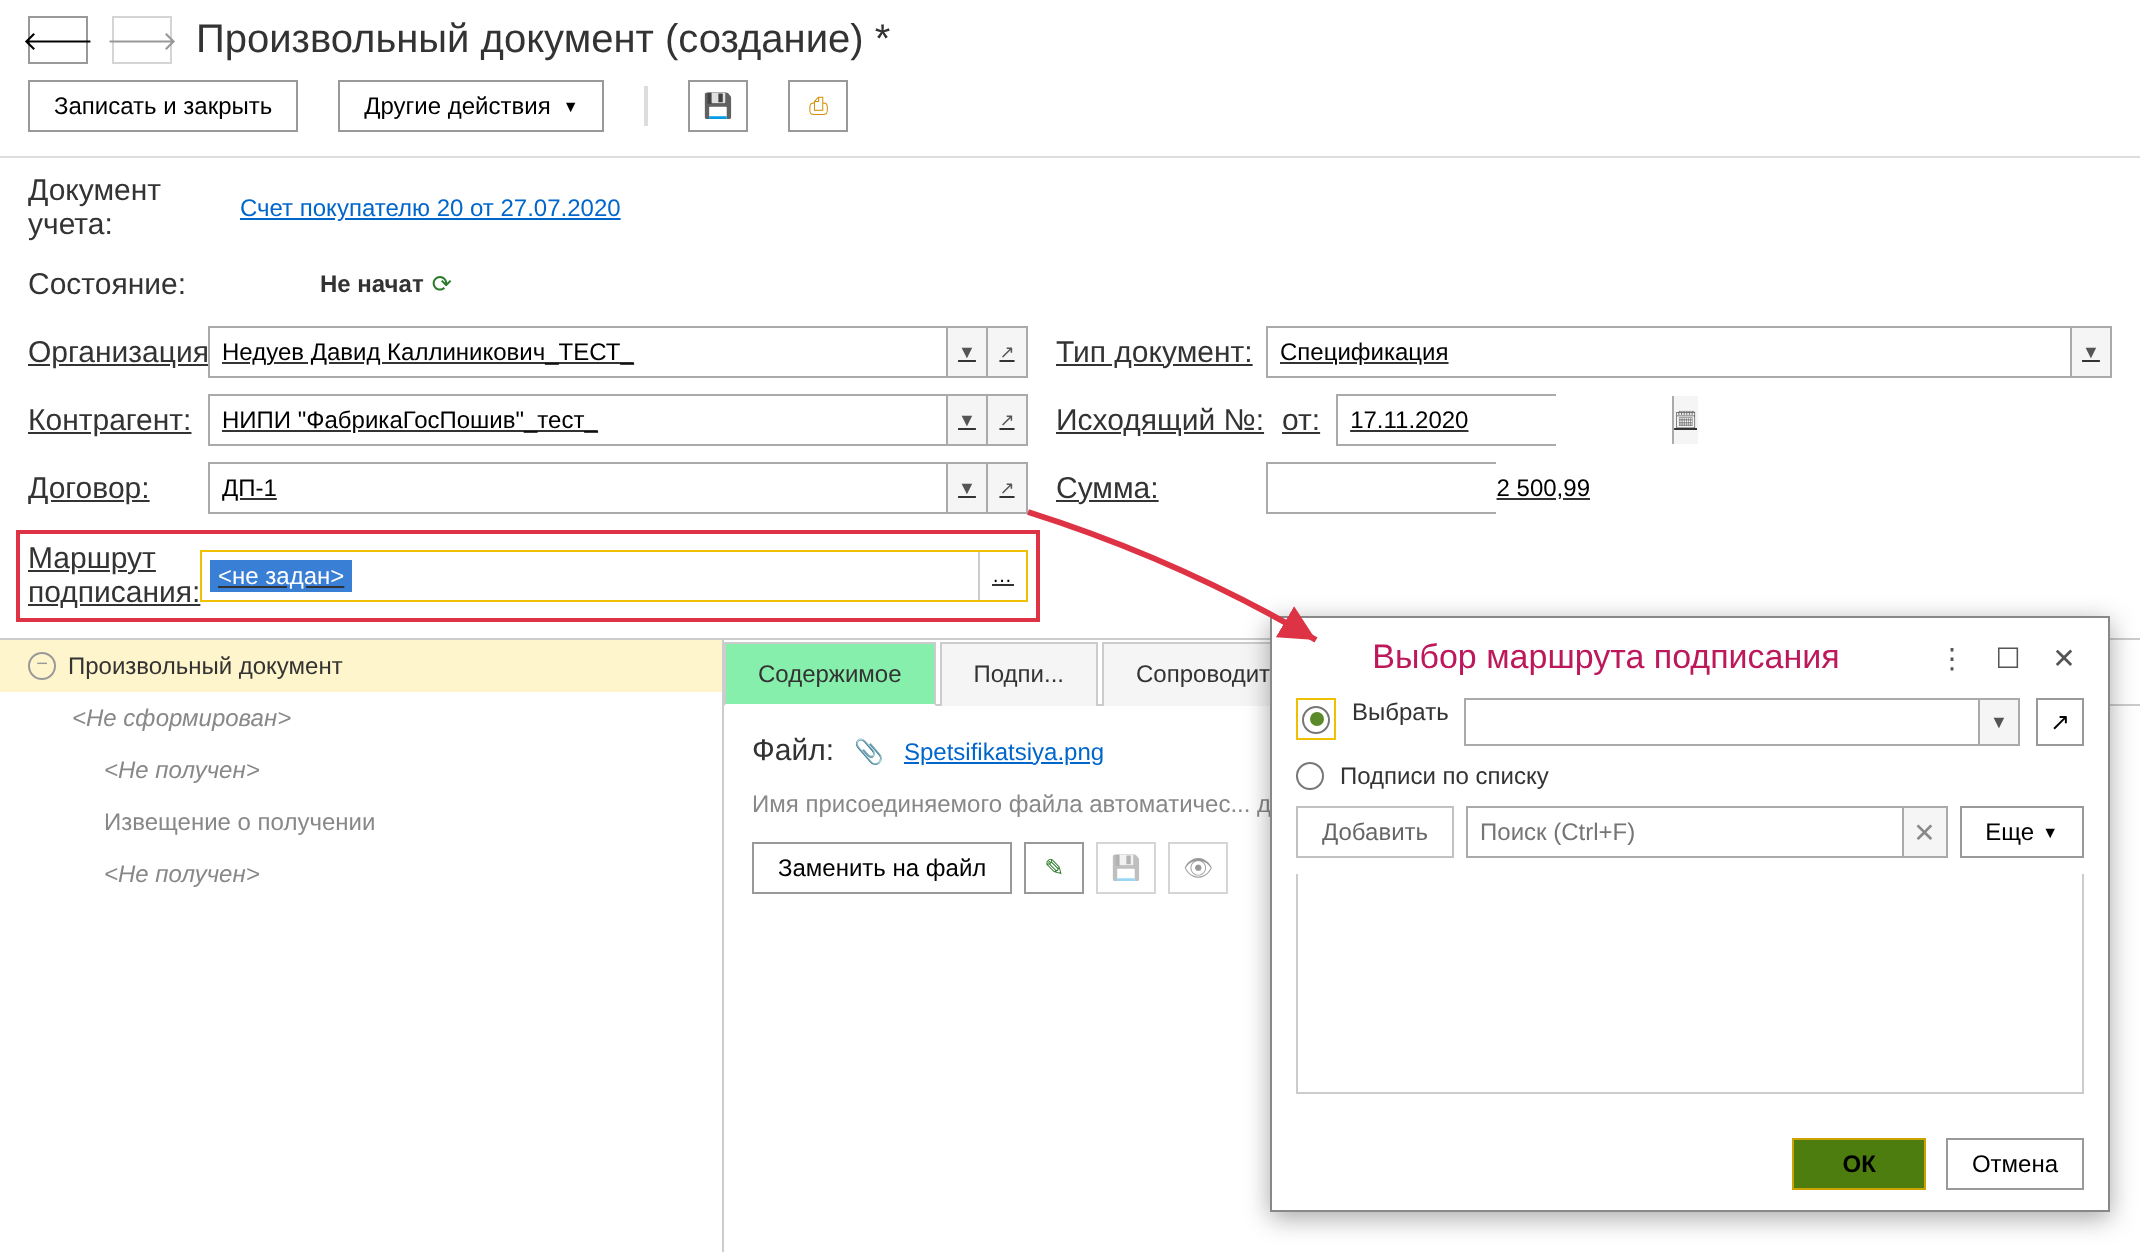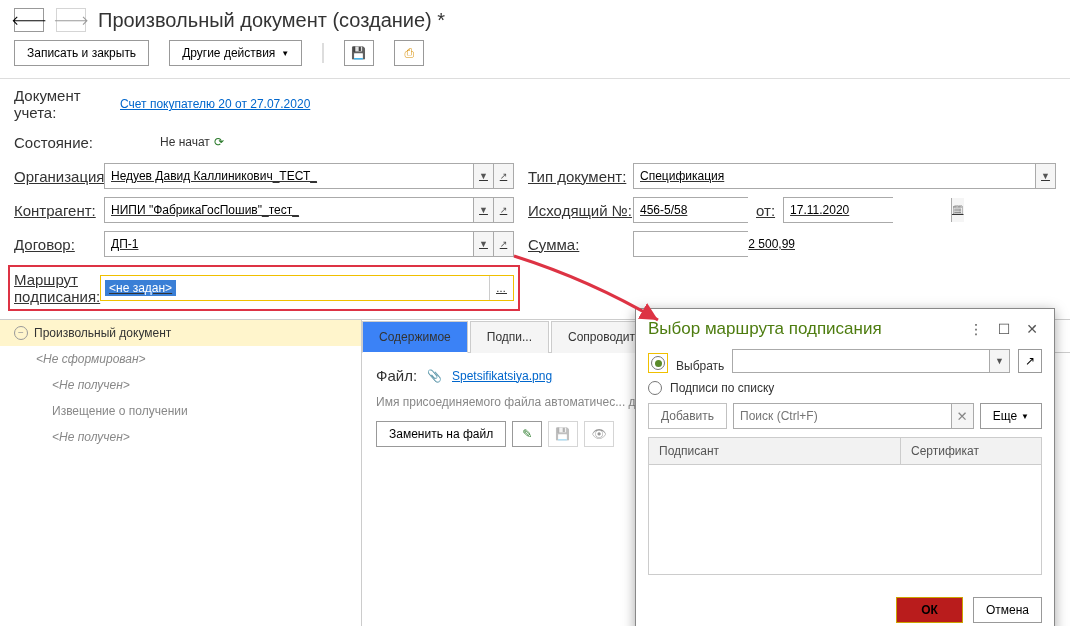--- a/index.html
+++ b/index.html
@@ -7,67 +7,67 @@
   .header { display: flex; align-items: center; padding: 8px 14px 4px; gap: 12px; }
   .nav-btn { width: 30px; height: 24px; border: 1px solid #999; background: #fff; display: inline-flex; align-items: center; justify-content: center; cursor: pointer; }
   .title { font-size: 20px; font-weight: normal; color: #333; }
   .toolbar { display: flex; align-items: center; padding: 4px 14px 12px; gap: 20px; border-bottom: 1px solid #ddd; }
   .btn { border: 1px solid #999; background: #fff; padding: 4px 12px; height: 26px; display: inline-flex; align-items: center; cursor: pointer; font-size: 12px; }
   .btn-icon { width: 30px; justify-content: center; padding: 0; }
   .form-area { padding: 8px 14px; }
   .form-row { display: flex; align-items: center; margin-bottom: 8px; min-height: 26px; }
   .label { color: #333; font-size: 15px; }
   .link { color: #0066cc; text-decoration: underline; cursor: pointer; }
-  .value-strong { font-weight: normal; padding-left: 40px; }
+  .value-strong { font-weight: bold; padding-left: 40px; }
   .refresh-icon { color: #2a7a2a; margin-left: 4px; cursor: pointer; }
   .field-wrap { display: flex; align-items: center; border: 1px solid #aaa; height: 26px; background: #fff; }
   .field-input { flex: 1; border: none; outline: none; padding: 0 6px; font-size: 12px; height: 100%; }
   .field-btn { width: 20px; height: 100%; border: none; border-left: 1px solid #aaa; background: #f5f5f5; display: flex; align-items: center; justify-content: center; cursor: pointer; font-size: 9px; color: #555; }
   .num-input { text-align: right; }
   .grid2 { display: flex; gap: 14px; text-decoration: underline; }
   .left-col { width: 500px; }
   .right-col { flex: 1; }
   .route-box { border: 2px solid #d34; padding: 4px; margin: 0 -6px; }
   .route-inner { border: 1px solid #f0c000; background: #fff; display: flex; align-items: center; height: 26px; }
   .route-val { background: #3a7fd6; color: #fff; padding: 1px 4px; margin: 0 4px; font-size: 12px; }
   .route-btn { width: 24px; height: 100%; border: none; border-left: 1px solid #ccc; background: #fff; cursor: pointer; font-size: 10px; letter-spacing: 1px; }
   .tree-panel { width: 362px; border-top: 1px solid #ccc; border-right: 1px solid #ccc; padding: 0; float: left; background: #fff; min-height: 320px; }
   .tree-row { padding: 6px 14px; display: flex; align-items: center; gap: 6px; font-size: 12px; }
   .tree-main { background: #fff5cc; color: #333; }
   .tree-sub { color: #888; font-style: italic; padding-left: 36px; }
   .tree-item { color: #888; padding-left: 52px; }
   .content-panel { margin-left: 362px; border-top: 1px solid #ccc; padding: 0; min-height: 320px; }
   .tabs { display: flex; border-bottom: 1px solid #ccc; }
   .tab { padding: 8px 16px; border: 1px solid #ccc; border-bottom: none; margin-right: 2px; background: #f5f5f5; cursor: pointer; font-size: 12px; position: relative; top: 1px; }
-  .tab.active { background: #3b82f6; border-bottom: 1px solid #fff; }
+  .tab.active { background: #86efac; border-bottom: 1px solid #fff; }
   .content-body { padding: 14px; }
   .file-row { display: flex; align-items: center; gap: 10px; margin-bottom: 10px; }
   .hint { color: #888; font-size: 12px; line-height: 1.4; margin-bottom: 10px; }
   .action-row { display: flex; gap: 6px; }
   .dlg { position: absolute; left: 635px; top: 308px; width: 420px; background: #fff; box-shadow: 0 3px 12px rgba(0,0,0,.35); border: 1px solid #888; }
   .dlg-head { display: flex; align-items: center; padding: 10px 12px; gap: 8px; }
-  .dlg-title { font-size: 17px; color: #4d7c0f; flex: 1; }
+  .dlg-title { font-size: 17px; color: #be185d; flex: 1; text-align: center; }
   .dlg-h-btn { width: 20px; height: 20px; border: none; background: none; cursor: pointer; display: flex; align-items: center; justify-content: center; color: #555; font-size: 14px; }
   .dlg-body { padding: 0 12px 12px; }
-  .radio-row { display: flex; align-items: flex-end; gap: 8px; margin-bottom: 8px; }
+  .radio-row { display: flex; align-items: flex-start; gap: 8px; margin-bottom: 8px; }
   .radio { width: 14px; height: 14px; border: 1px solid #777; border-radius: 50%; display: inline-flex; align-items: center; justify-content: center; }
   .radio.sel::after { content: ""; width: 7px; height: 7px; background: #5a8a2a; border-radius: 50%; }
   .radio-box { border: 1px solid #f0c000; padding: 2px; }
   .dlg-field { flex: 1; display: flex; border: 1px solid #aaa; height: 24px; }
   .search-row { display: flex; gap: 6px; margin-bottom: 8px; align-items: center; }
   .search-wrap { flex: 1; display: flex; border: 1px solid #aaa; height: 26px; align-items: center; }
   .search-input { flex: 1; border: none; outline: none; padding: 0 6px; font-size: 12px; }
   .search-x { width: 22px; height: 100%; border: none; border-left: 1px solid #aaa; background: #f5f5f5; cursor: pointer; color: #888; }
   .table-head { display: flex; background: #f2f2f2; border: 1px solid #ccc; }
   .th { padding: 6px 10px; font-size: 12px; color: #555; }
   .th:first-child { flex: 1; border-right: 1px solid #ccc; }
   .th:last-child { width: 140px; }
   .table-body { height: 110px; border: 1px solid #ccc; border-top: none; }
   .dlg-foot { display: flex; justify-content: flex-end; gap: 10px; padding: 10px 12px; }
-  .btn-primary { background: #b91c1c; border-color: #cca300; font-weight: bold; padding: 4px 24px; }
+  .btn-primary { background: #4d7c0f; border-color: #cca300; font-weight: bold; padding: 4px 24px; }
   .arrow-svg { position: absolute; left: 510px; top: 250px; pointer-events: none; z-index: 5; }
   .minus-circ { width: 14px; height: 14px; border: 1px solid #999; border-radius: 50%; display: inline-flex; align-items: center; justify-content: center; font-size: 10px; color: #999; line-height: 1; }
 </style>
 </head>
 <body>
 
 <div class="header">
   <button class="nav-btn">🡐</button>
   <button class="nav-btn" style="opacity:.4">🡒</button>
   <div class="title">Произвольный документ (создание) *</div>
@@ -135,23 +135,20 @@
     <div class="right-col">
       <div class="form-row">
         <span class="label" style="width:105px">Тип документ:</span>
         <div class="field-wrap" style="flex:1">
           <input class="field-input" value="Спецификация" style="">
           <button class="field-btn">▼</button>
         </div>
       </div>
       <div class="form-row">
         <span class="label" style="width:105px">Исходящий №:</span>
-        <div class="field-wrap" style="width:115px">
-          <input class="field-input" value="456-5/58" style="">
-        </div>
         <span class="label" style="margin:0 8px">от:</span>
         <div class="field-wrap" style="width:110px">
           <input class="field-input" value="17.11.2020" style="">
           <button class="field-btn">🗓</button>
         </div>
       </div>
       <div class="form-row">
         <span class="label" style="width:105px">Сумма:</span>
         <div class="field-wrap" style="width:115px">
           <input class="field-input num-input" value="2 500,99" style="">
@@ -228,23 +225,19 @@
       <button class="btn" style="opacity:.6">Добавить</button>
       <div class="search-wrap">
         <input class="search-input" placeholder="Поиск (Ctrl+F)" style="">
         <button class="search-x">✕</button>
       </div>
       <button class="btn">
         <span>Еще</span>
         <span style="margin-left:4px;font-size:8px">▼</span>
       </button>
     </div>
-    <div class="table-head">
-      <div class="th">Подписант</div>
-      <div class="th">Сертификат</div>
-    </div>
     <div class="table-body"></div>
   </div>
   <div class="dlg-foot">
     <button class="btn btn-primary">ОК</button>
     <button class="btn">Отмена</button>
   </div>
 </div>
 
 </body></html>

